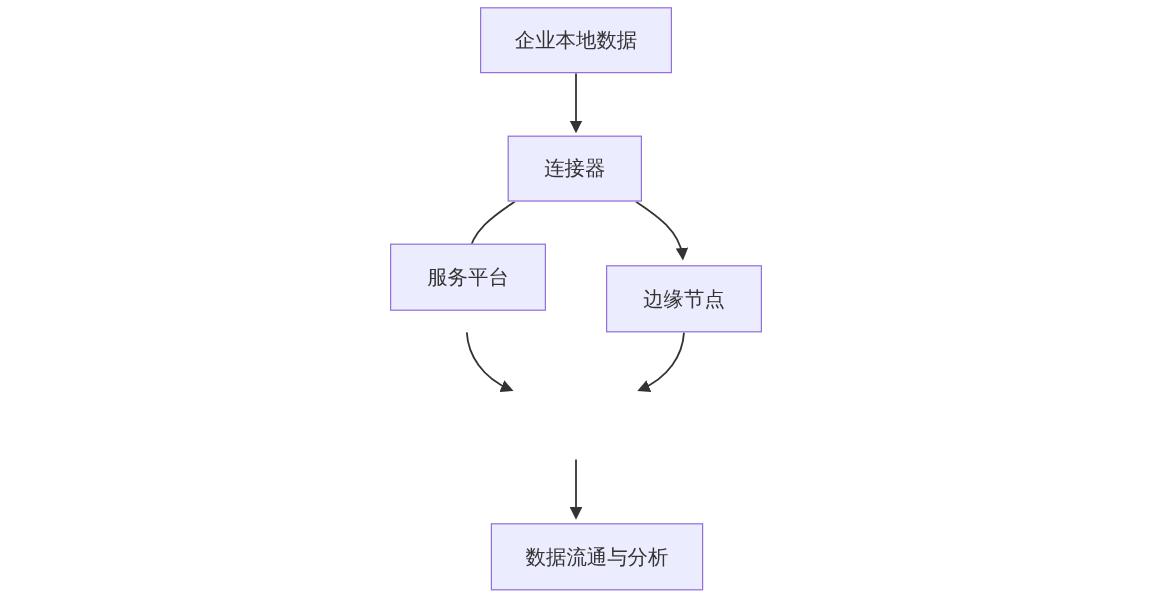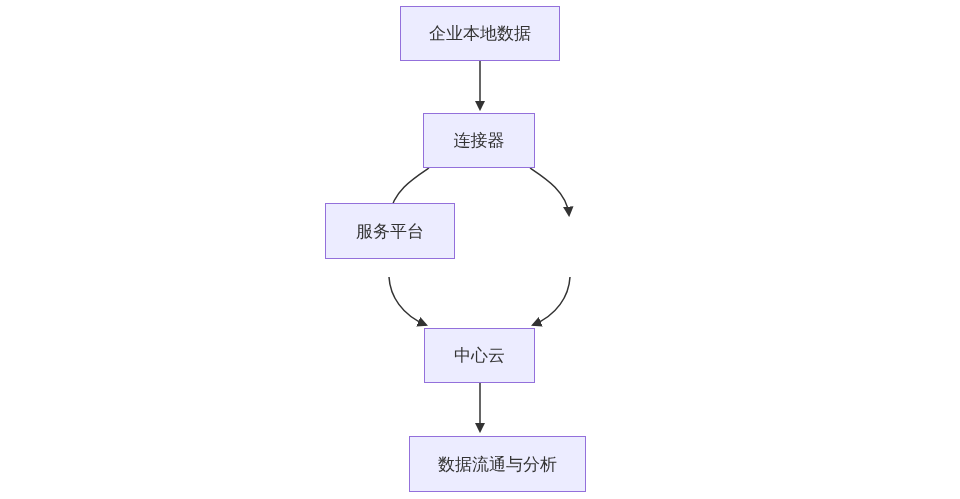--- a/index.html
+++ b/index.html
@@ -72,22 +72,22 @@
   </div>
 
   <div class="node node-b">
     <span>连接器</span>
   </div>
 
   <div class="node node-c">
     <span>服务平台</span>
   </div>
 
+  <div class="node node-d">
+    <span>边缘节点</span>
+  </div>
 
-  <div class="node node-e">
-    <span>中心云</span>
-  </div>
 
   <div class="node node-f">
     <span>数据流通与分析</span>
   </div>
 
 </div>
 
 </body></html>

